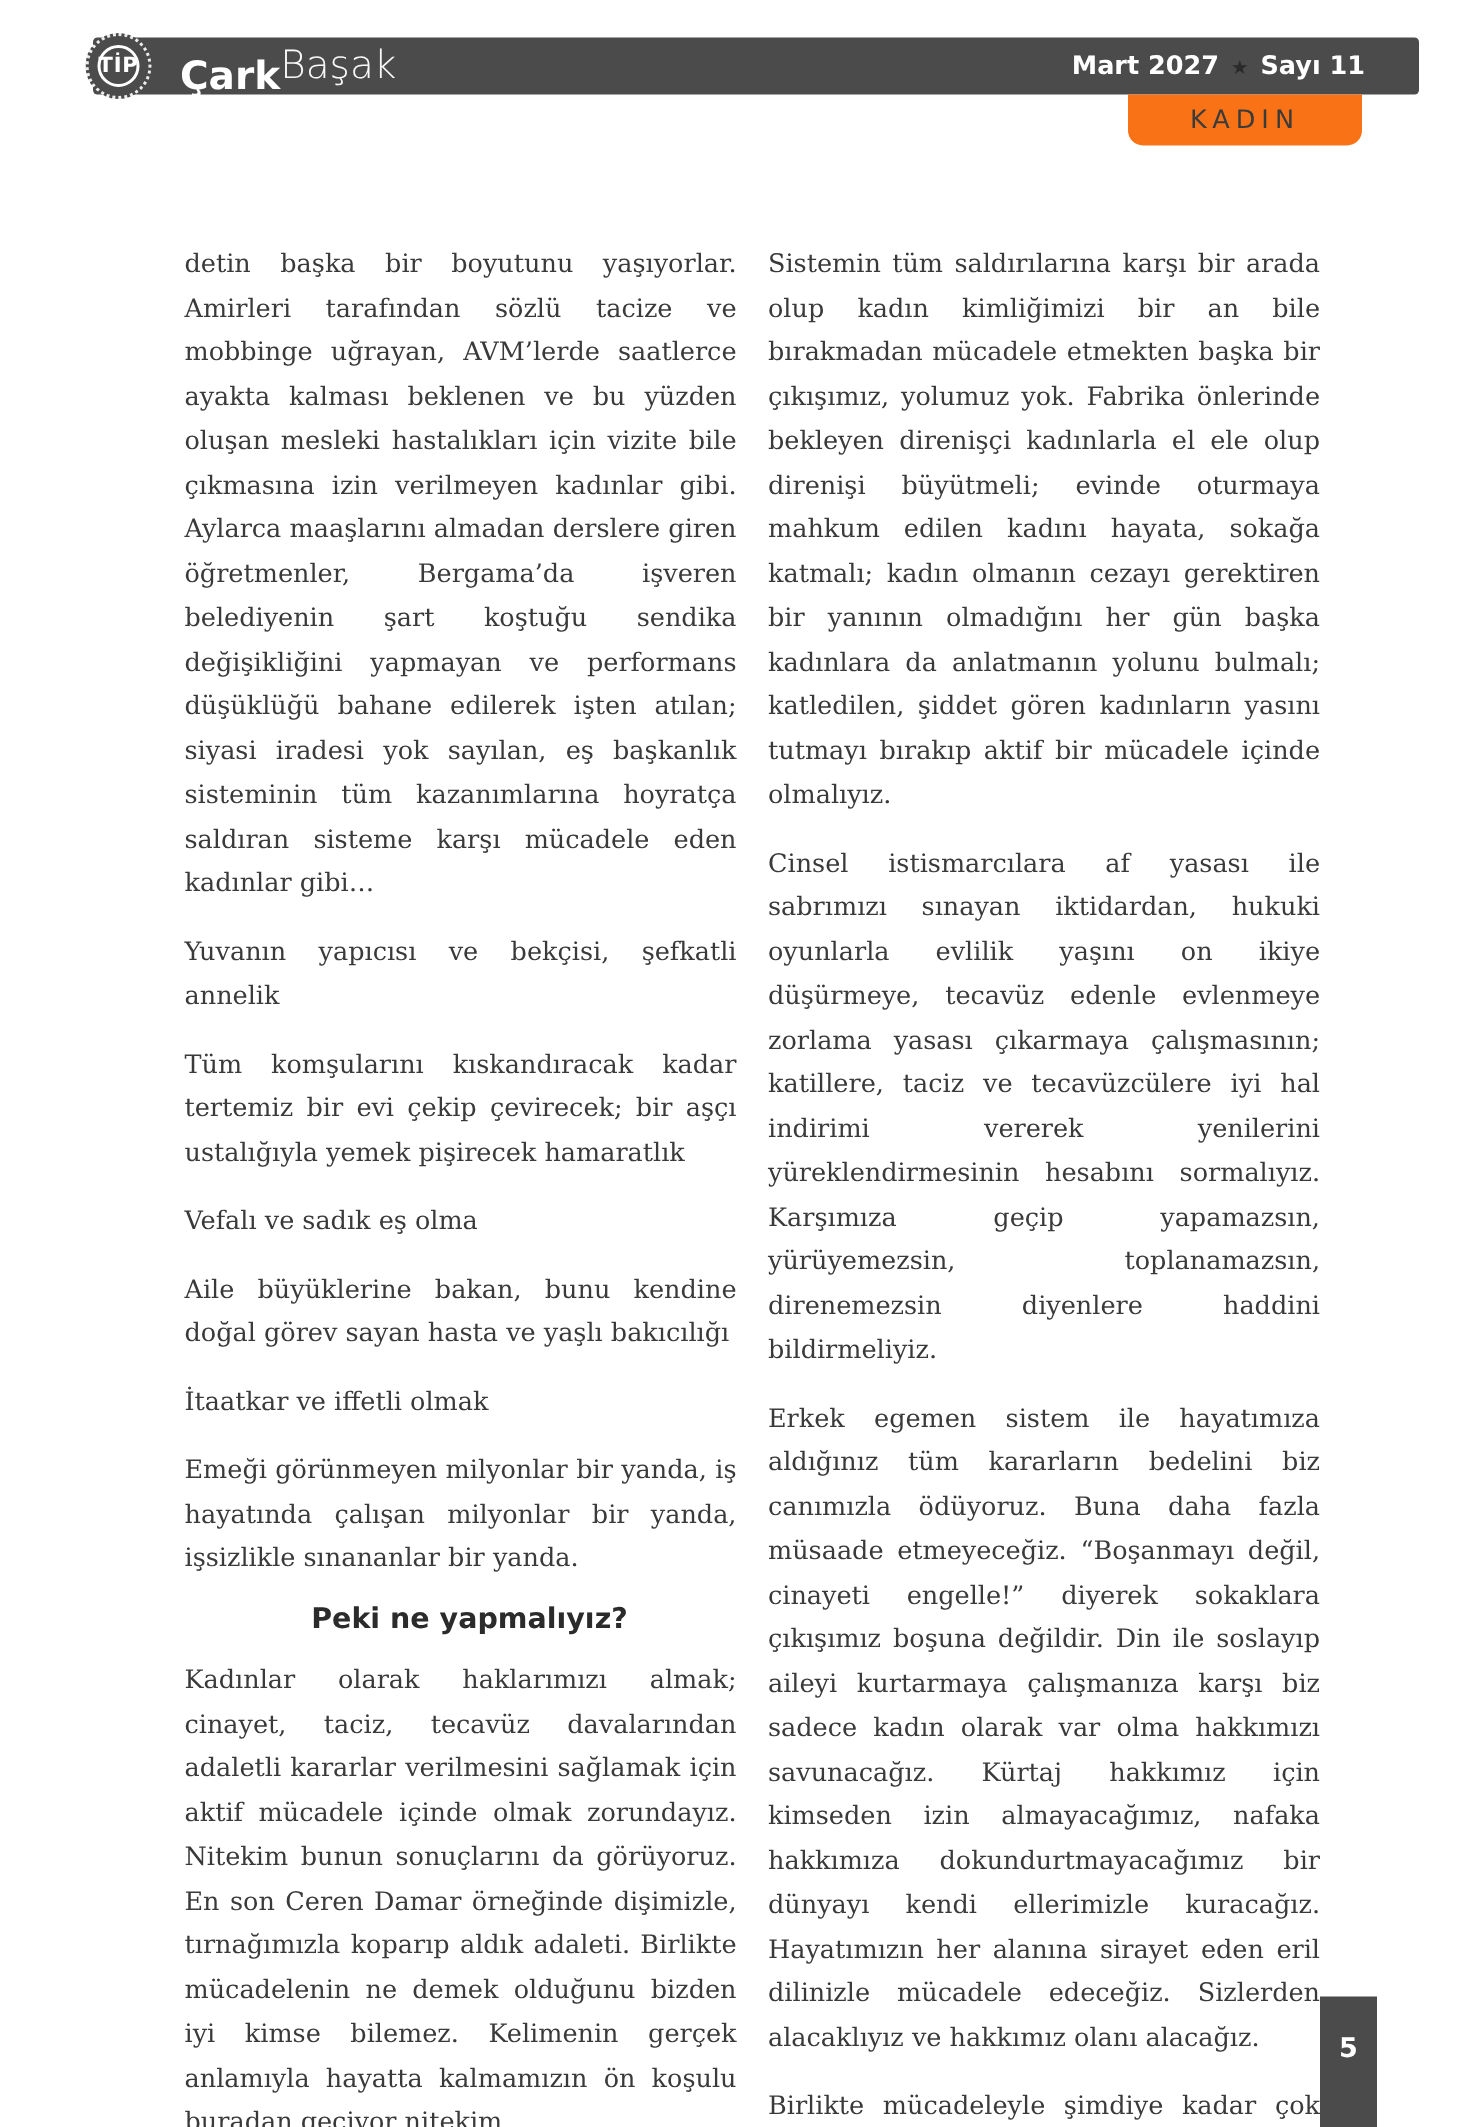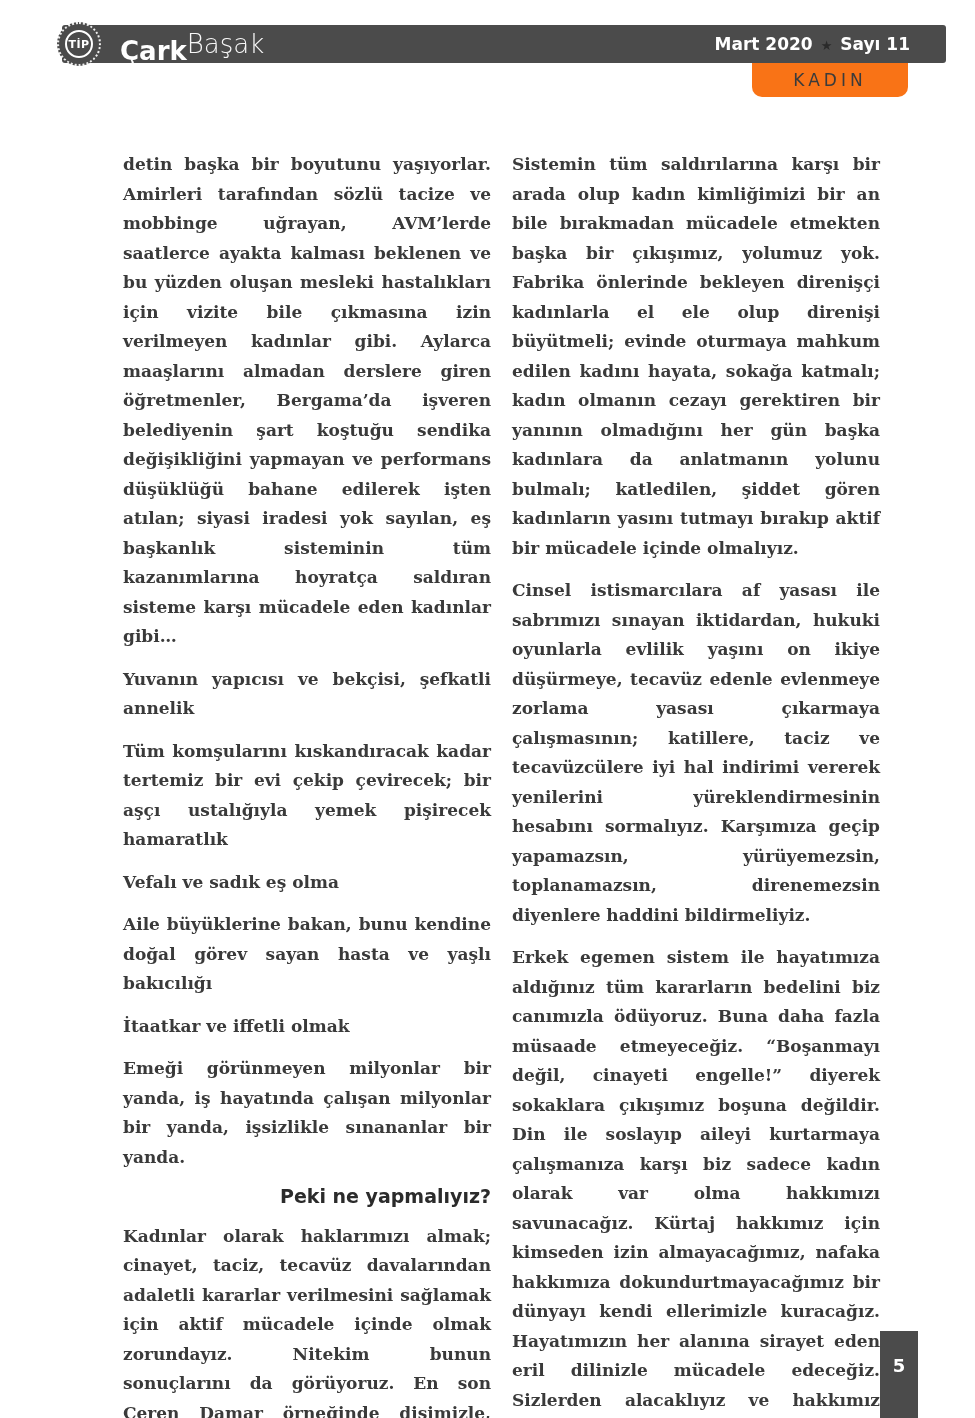--- a/index.html
+++ b/index.html
@@ -27,21 +27,21 @@
     box-sizing:border-box;
     display:flex; align-items:center; justify-content:center;
   }
   .logo-inner {
     width:28px; height:28px;
     border-radius:50%;
     border:2px solid #ffffff;
     box-sizing:border-box;
     display:flex; align-items:center; justify-content:center;
     color:#ffffff;
-    font-size:11px; font-weight:700; letter-spacing:0.5px;
+    font-size:14px; font-weight:700; letter-spacing:0.5px;
   }
   .brand {
     position:absolute; left:58px; top:0; height:38px;
     display:flex; align-items:center;
     color:#ffffff; font-size:26px; line-height:1;
   }
   .brand .b-bold  { font-weight:800;margin-top:13px; }
   .brand .b-light { font-weight:300; opacity:0.96; }
   .issue {
     position:absolute; right:36px; top:0; height:38px;
@@ -67,27 +67,27 @@
     width:757px;
     display:flex; gap:21px;
   }
   .col {
     width:368px;
     font-family:"DejaVu Serif", serif;
     font-size:17px; line-height:29.5px;
     color:#3a3a3a;
     text-align:justify;
   }
-  .col p { margin:4px 0 13px 0;font-weight:bold; }
+  .col p { margin:16px 0 13px 0; }
   .col h2 {
     font-family:"DejaVu Sans", sans-serif;
     font-size:19px; font-weight:700;
     color:#2b2b2b;
     margin:7px 0 14px 12px;
-    text-align:right;
+    text-align:center;
     line-height:1.2;
   }
 
   
   .page-number {
     position:absolute; left:880px; top:1331px;
     width:38px; height:87px;
     background:#4b4b4b;
     box-sizing:border-box;
     padding-top:24px;
@@ -102,21 +102,21 @@
 
   <header class="topbar">
     <div class="logo">
       <div class="logo-inner">TİP</div>
     </div>
     <div class="brand">
       <span class="b-bold">Çark</span>
         <span class="b-light">Başak</span>
     </div>
     <div class="issue">
-      <span>Mart 2020</span>
+      <span>Mart 2027</span>
       <span class="star">★</span>
       <span>Sayı 11</span>
     </div>
   </header>
 
   <div class="tab">KADIN</div>
 
   <main class="content">
 
     <div class="col">

